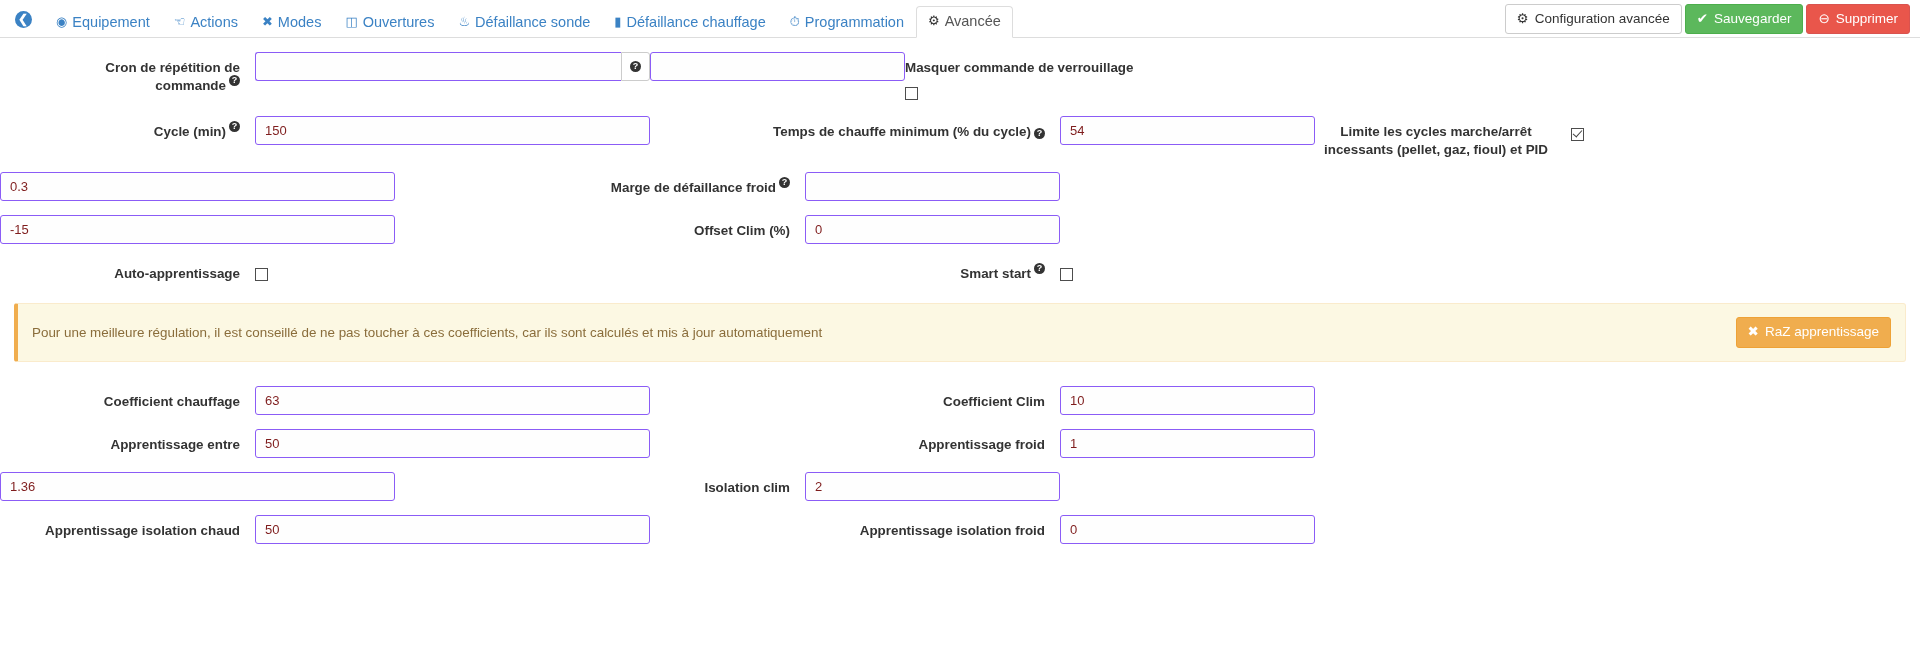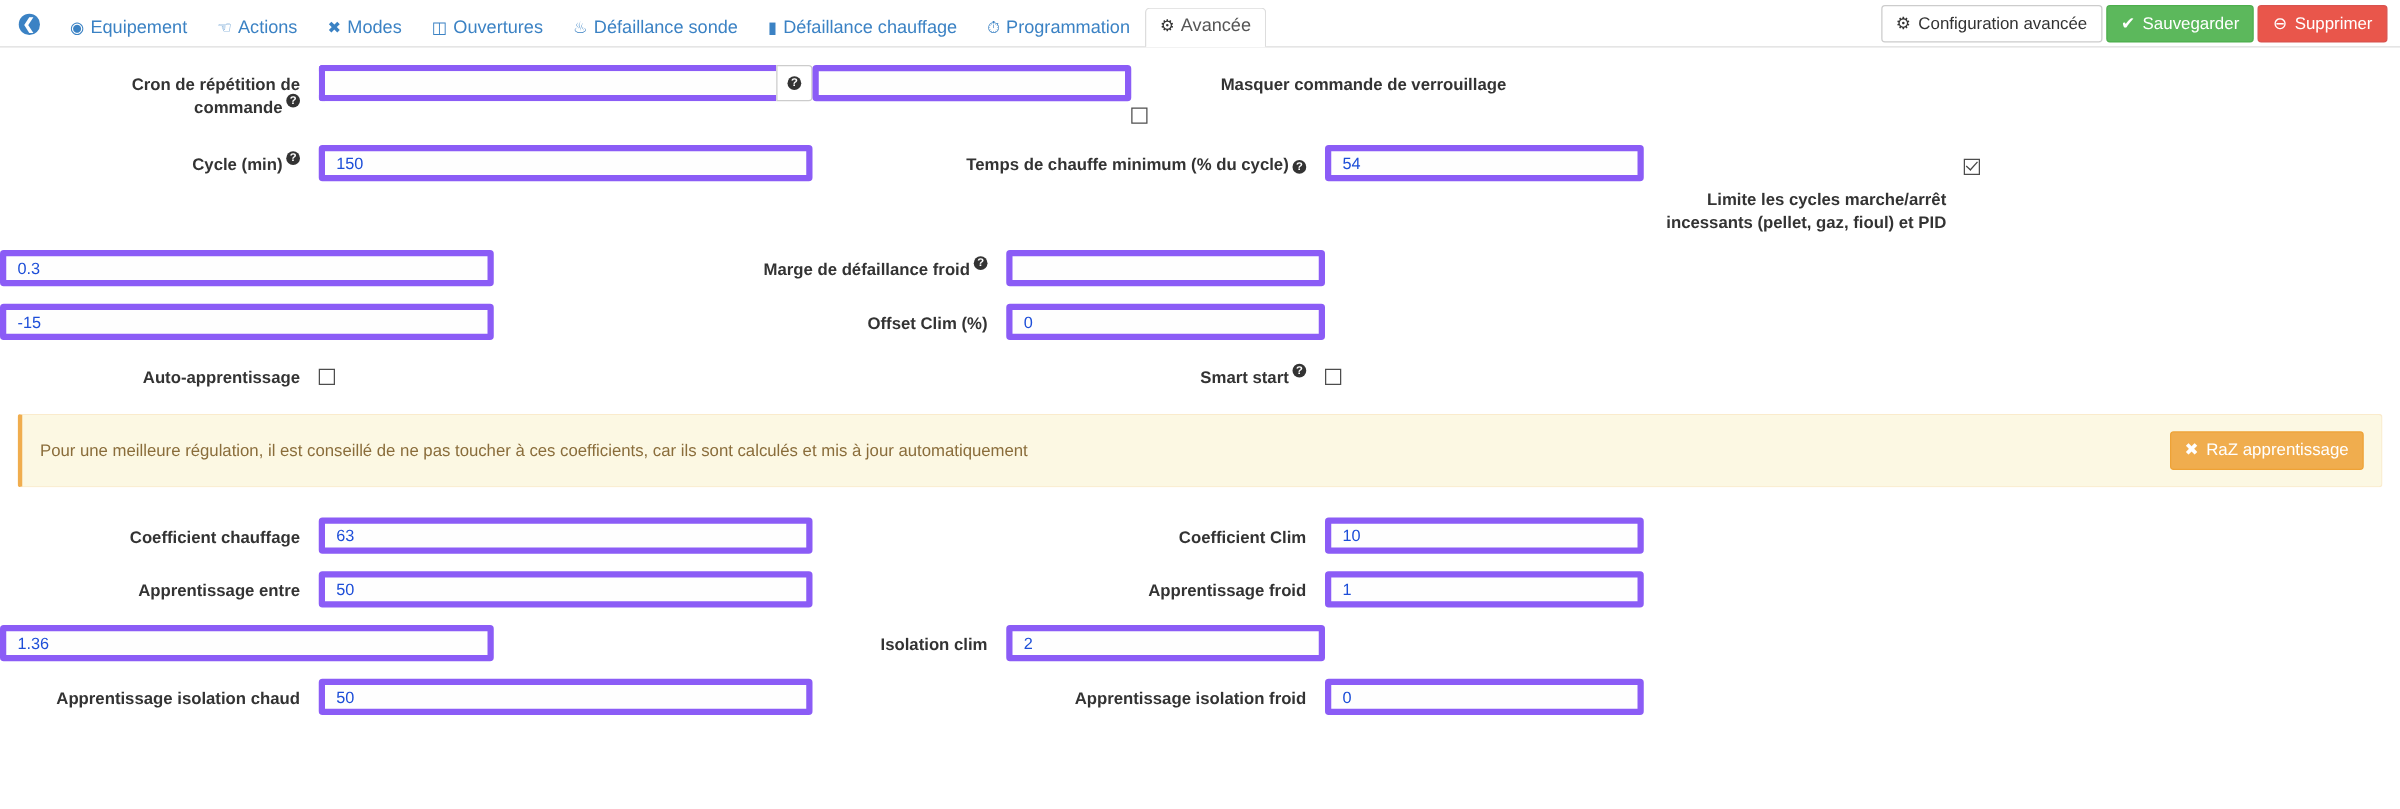--- a/index.html
+++ b/index.html
@@ -127,25 +127,25 @@
     top: -2px;
     margin-left: 3px;
     cursor: pointer;
     font-family: "Liberation Sans", sans-serif;
   }
   .help.below { vertical-align: baseline; top: 0; }
 
   input[type="text"] {
     width: 100%;
     height: 29px;
-    border: 5px solid #8b5cf6;
+    border: 1px solid #8b5cf6;
     border-radius: 3px;
     padding: 4px 9px;
     font-size: 13px;
-    color: #1d4ed8;
+    color: #7f1d1d;
     background: #fefefe;
     font-family: "Liberation Sans", sans-serif;
     outline: none;
   }
   .input-group { display: flex; width: 100%; }
   .input-group input[type="text"] {
     border-radius: 3px 0 0 3px;
     border-right: none;
   }
   .input-addon {
@@ -269,42 +269,42 @@
         <input type="text" value="" style="">
         <div class="input-addon">
           <span class="help" style="margin-left:0;top:0;">?</span>
         </div>
       </div>
     </div>
     <div class="ctl-b">
       <input type="text" value="" style="">
     </div>
     <div class="cb-block" style="width:300px;">
-      <div class="flabel" style="text-align:right;padding-top:7px;">Masquer commande de verrouillage</div>
+      <div class="flabel" style="text-align:left;padding-top:7px;">Masquer commande de verrouillage</div>
       <div class="cb-under" style="text-align:left;padding-left:0px;">
         <span class="cbx"></span>
       </div>
     </div>
   </div>
 
   <div class="row">
     <div class="lbl-a flabel">
       <span>Cycle (min)</span><span class="help">?</span>
     </div>
     <div class="ctl-a">
       <input type="text" value="150" style="">
     </div>
     <div class="lbl-b flabel">
       <span>Temps de chauffe minimum (% du cycle)</span><span class="help below">?</span>
     </div>
     <div class="ctl-b">
       <input type="text" value="54" style="">
     </div>
     <div style="width:300px;display:flex;align-items:flex-start;">
-      <div class="flabel" style="flex:1;text-align:right;padding-right:14px;padding-top:7px;margin-top:28px;">Limite les cycles marche/arrêt incessants (pellet, gaz, fioul) et PID</div>
+      <div class="flabel" style="flex:1;text-align:center;padding-right:14px;padding-top:7px;">Limite les cycles marche/arrêt incessants (pellet, gaz, fioul) et PID</div>
       <div style="padding-top:9px;width:44px;">
         <span class="cbx checked"></span>
       </div>
     </div>
   </div>
 
   <div class="row">
     <div class="ctl-a">
       <input type="text" value="0.3" style="">
     </div>

